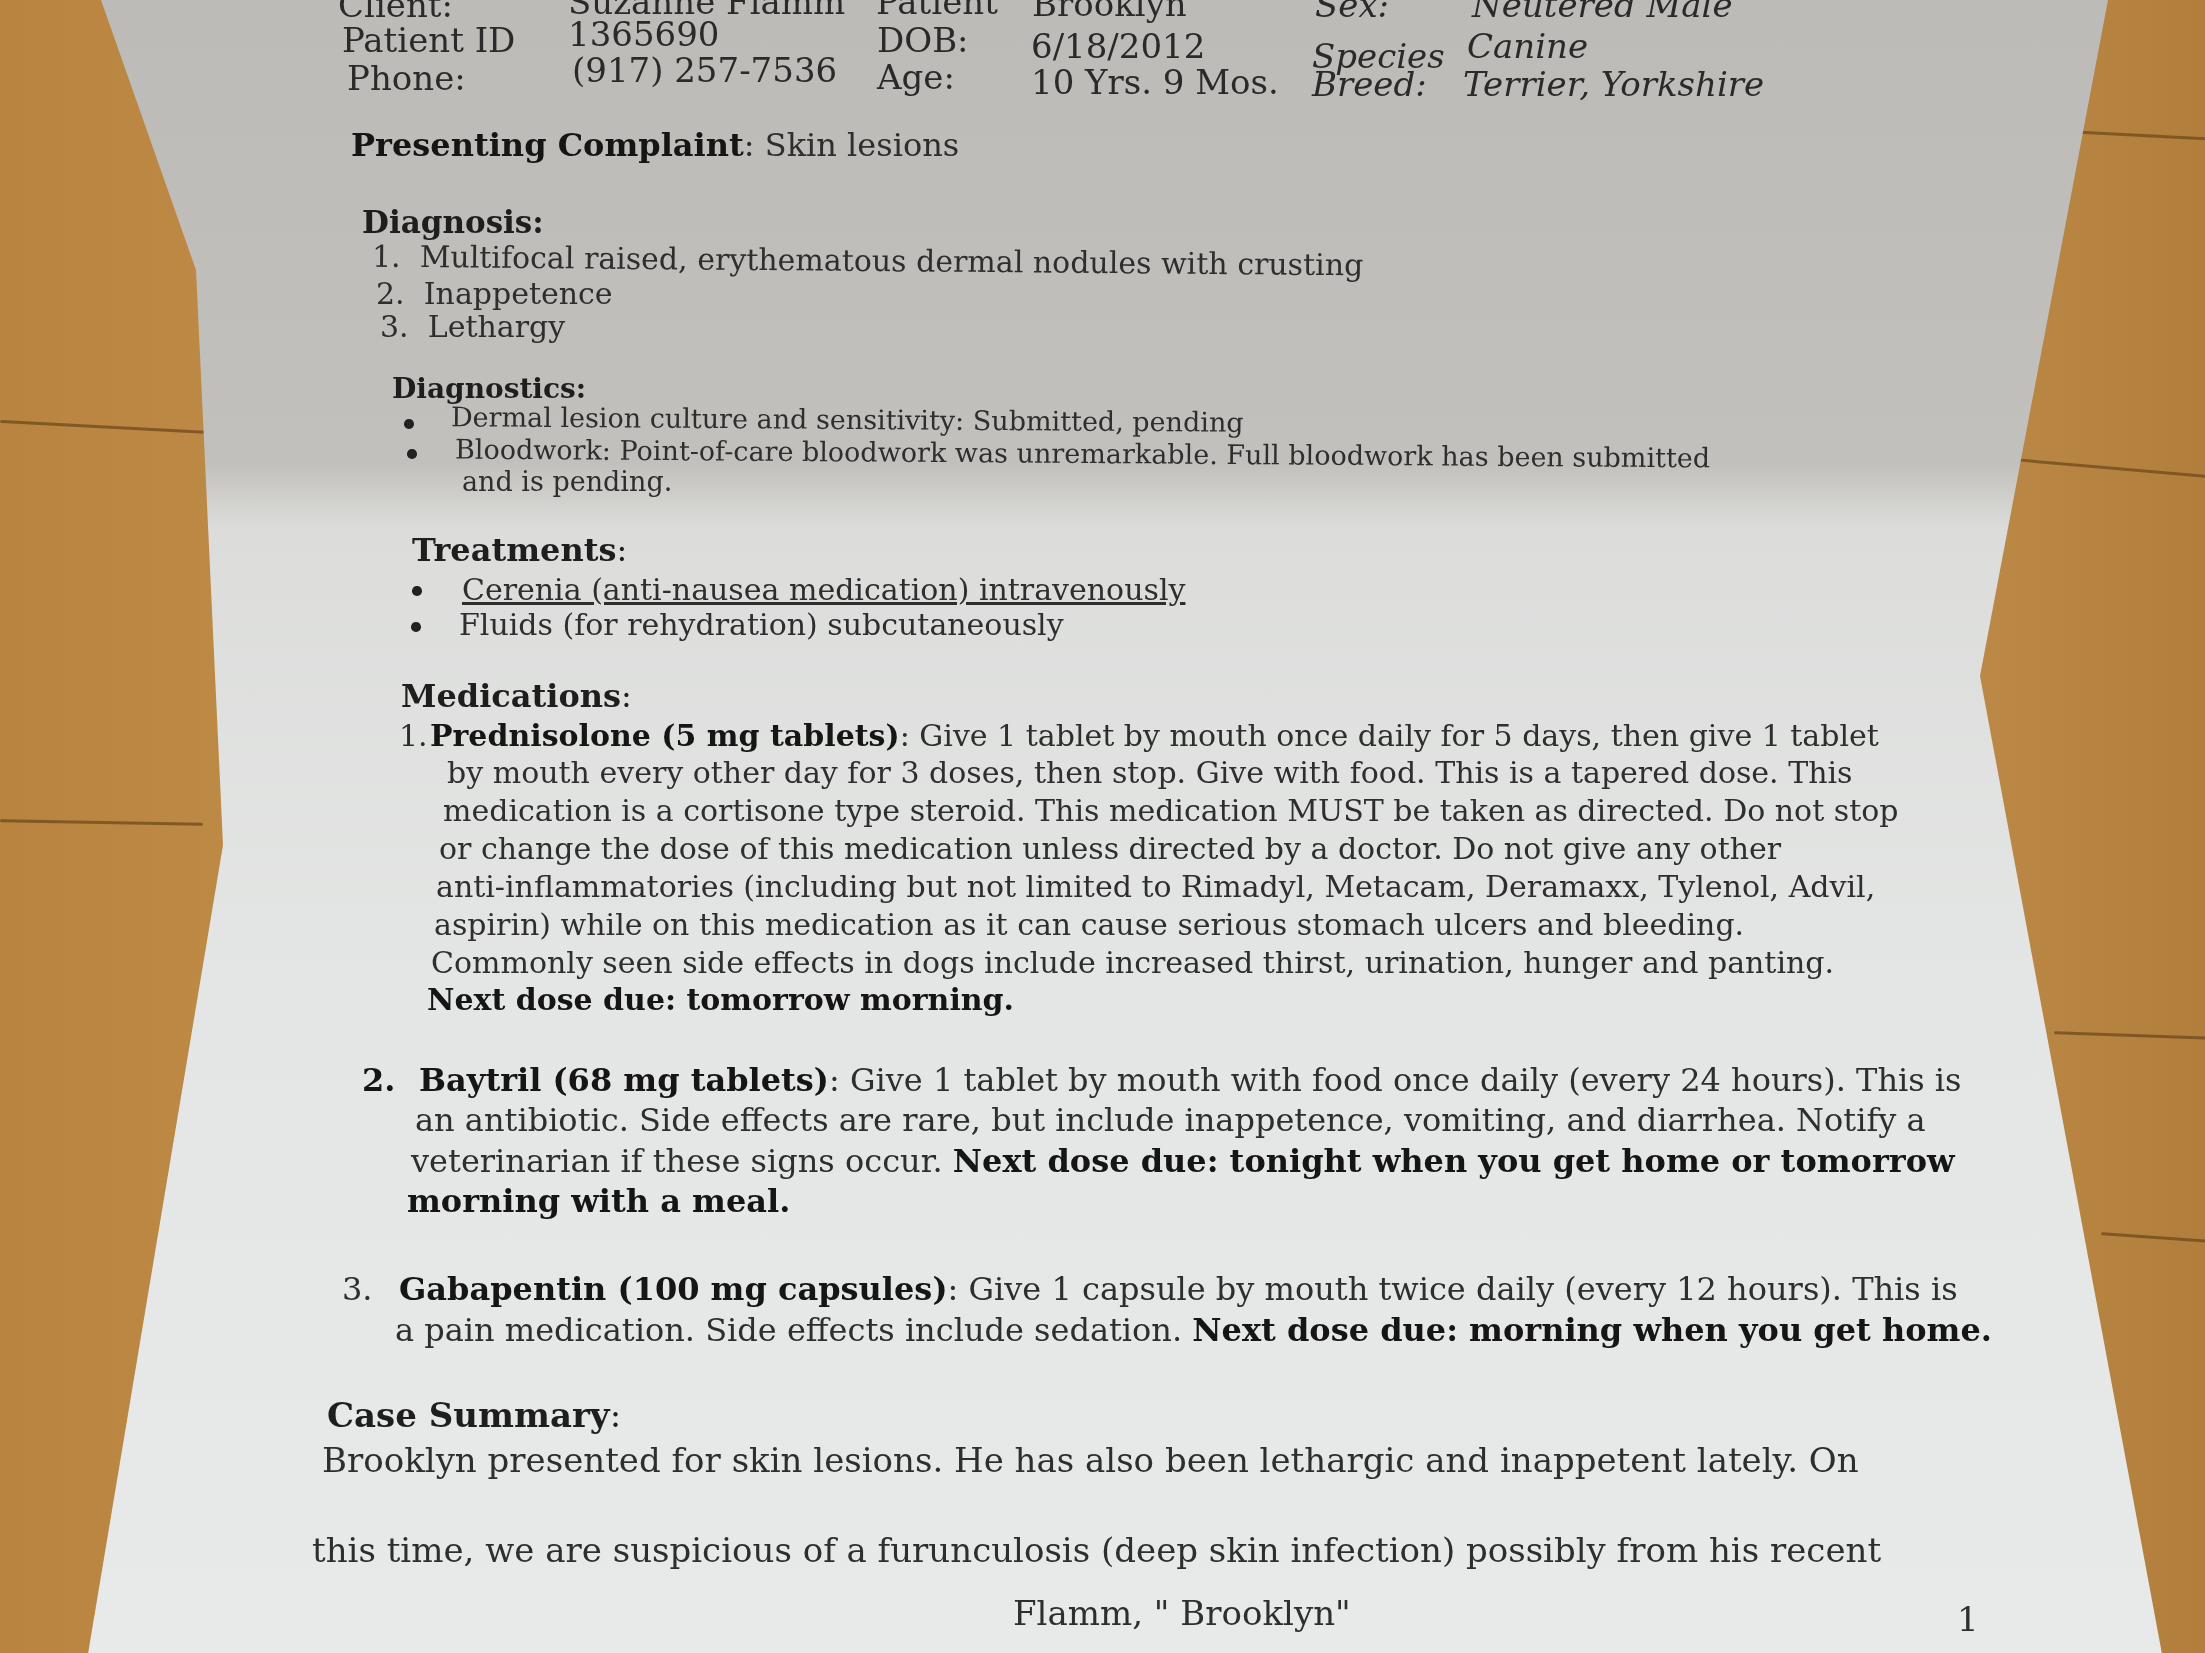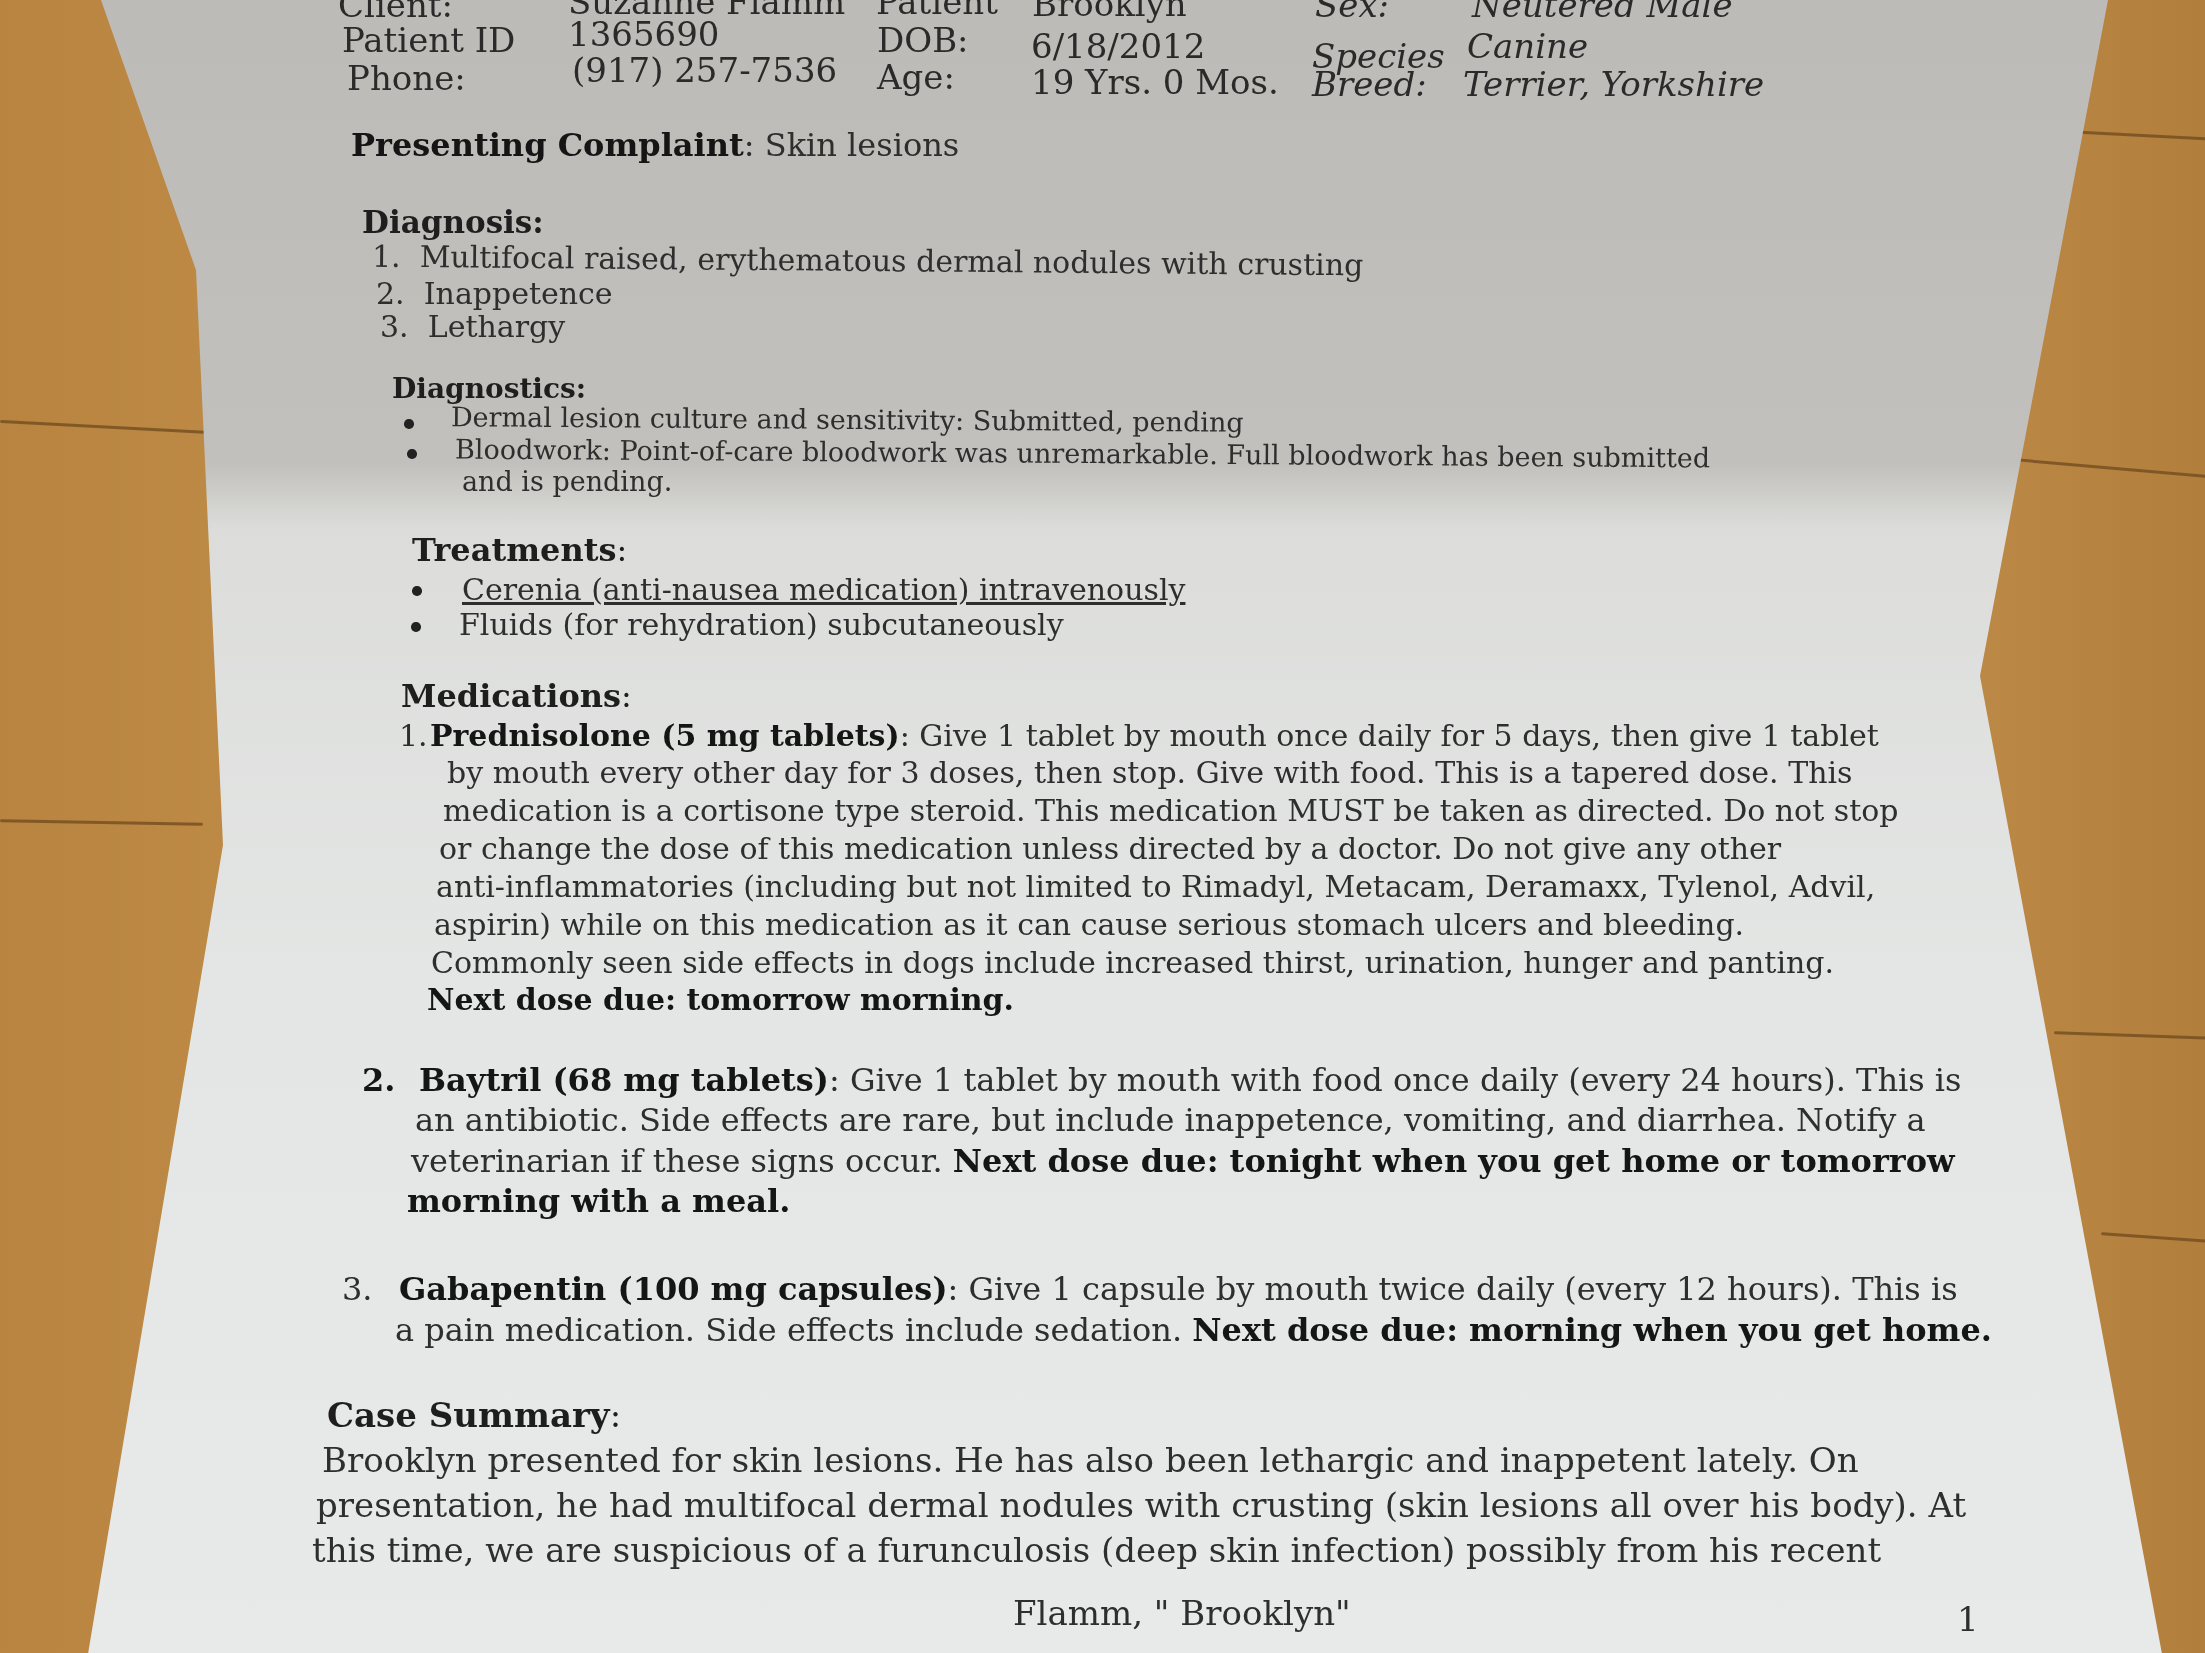--- a/index.html
+++ b/index.html
@@ -42,21 +42,21 @@
       <span class="lbl" style="left:342px;top:20px;">Patient ID</span>
       <span class="lbl" style="left:568px;top:13.5px;">1365690</span>
       <span class="lbl" style="left:347px;top:58px;">Phone:</span>
       <span class="lbl" style="left:572px;top:50px;">(917) 257-7536</span>
 
       <span class="lbl" style="left:876px;top:-17.6px;">Patient</span>
       <span class="lbl" style="left:1032px;top:-16px;">Brooklyn</span>
       <span class="lbl" style="left:877px;top:20px;">DOB:</span>
       <span class="lbl" style="left:1031px;top:26px;">6/18/2012</span>
       <span class="lbl" style="left:877px;top:57px;">Age:</span>
-      <span class="lbl" style="left:1031px;top:62px;">19 Yrs. 0 Mos.</span>
+      <span class="lbl" style="left:1031px;top:62px;">10 Yrs. 9 Mos.</span>
 
       <span class="lbl" style="left:1315px;top:-15px;font-style:italic;">Sex:</span>
       <span class="lbl" style="left:1472px;top:-15px;font-style:italic;">Neutered Male</span>
       <span class="lbl" style="left:1312px;top:36px;font-style:italic;">Species</span>
       <span class="lbl" style="left:1467px;top:26px;font-style:italic;">Canine</span>
       <span class="lbl" style="left:1312px;top:64px;font-style:italic;">Breed:</span>
       <span class="lbl" style="left:1463px;top:64px;font-style:italic;">Terrier, Yorkshire</span>
     </div>
 
     <div class="txt big" style="left:351px;top:126px;">
@@ -127,21 +127,20 @@
       </div>
       <div class="txt big" style="left:395px;top:1311px;">
         <span>a pain medication. Side effects include sedation. </span><span class="bold">Next dose due: morning when you get home.</span>
       </div>
     </div>
 
     <div class="h-sec" style="left:327px;top:1395px;font-size:34px;">
       <span>Case Summary</span><span style="font-weight:normal">:</span>
     </div>
     <div class="txt big" style="left:322px;top:1440px;font-size:34px;">Brooklyn presented for skin lesions. He has also been lethargic and inappetent lately. On</div>
-    <div class="txt big" style="left:316px;top:1485px;font-size:34px;">presentation, he had multifocal dermal nodules with crusting (skin lesions all over his body). At</div>
     <div class="txt big" style="left:312px;top:1530px;font-size:34px;">this time, we are suspicious of a furunculosis (deep skin infection) possibly from his recent</div>
 
     <div class="txt big" style="left:1013px;top:1593px;font-size:34px;">Flamm, " Brooklyn"</div>
     <div class="txt big" style="left:1957px;top:1599px;font-size:34px;">1</div>
 
   </div>
 </div>
 
 
 </body></html>

